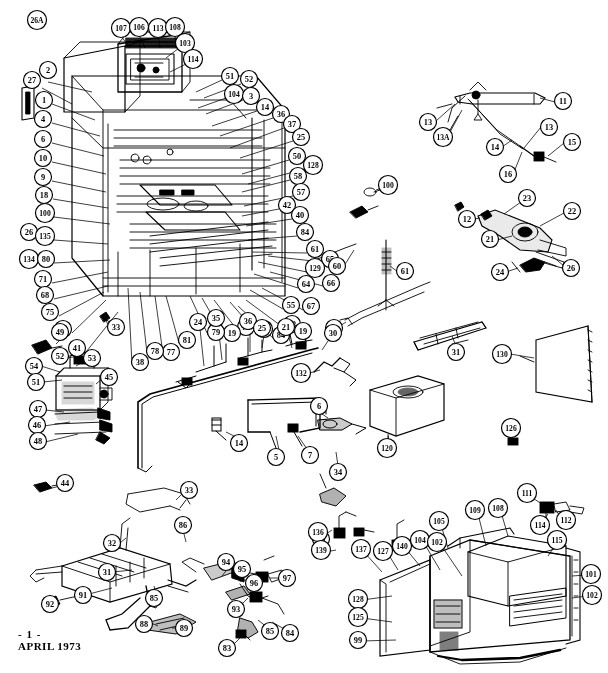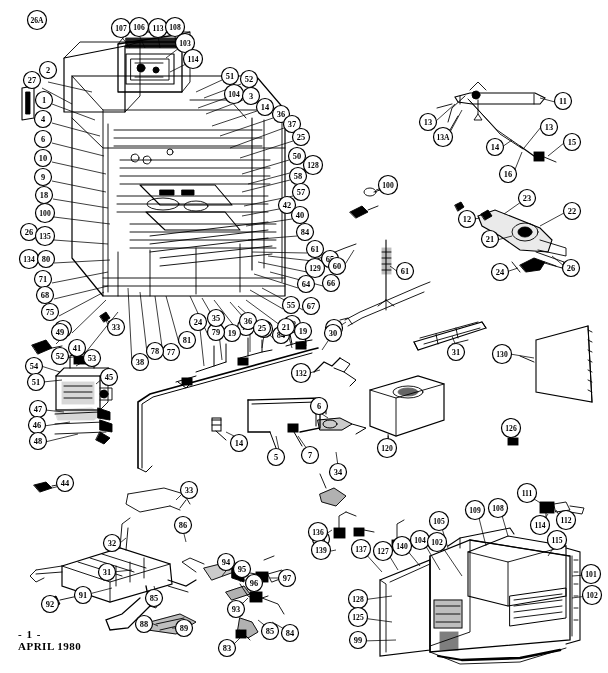--- a/index.html
+++ b/index.html
@@ -1036,16 +1036,16 @@
         <g>
           <circle cx="358" cy="640" r="8.5" fill="#ffffff" stroke="#000000" stroke-width="1.2"></circle>
           <text x="358" y="643.2" font-size="8.4">99</text>
         </g>
       </g>
 
   </svg>
 
   <div class="footer">
     <div class="pg">- 1 -</div>
-    <div class="dt">APRIL 1980</div>
+    <div class="dt">APRIL 1973</div>
   </div>
 
 </div>
 
 </body></html>

